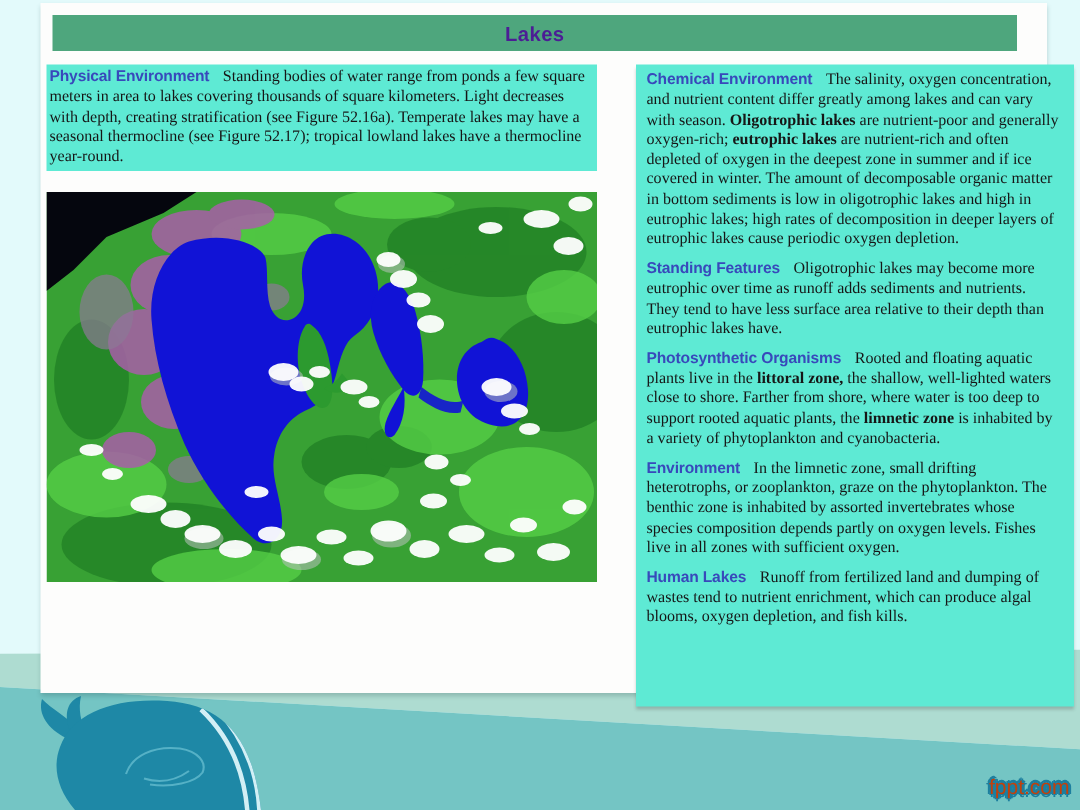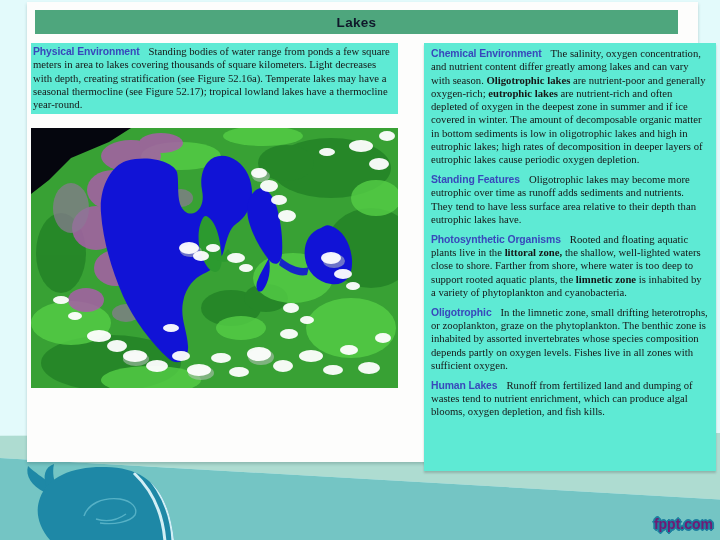--- a/index.html
+++ b/index.html
@@ -14,42 +14,42 @@
   
   .whale{position:absolute;left:22px;top:464px;width:178px;height:76px;}
 
   
   .panel{position:absolute;left:27px;top:2px;width:671px;height:460px;
          background:#fdfdfc;box-shadow:0 2px 3px rgba(40,80,80,.25);}
 
   
   .titlebar{position:absolute;left:35px;top:10px;width:643px;height:24px;
             background:#4ea67d;display:flex;align-items:center;justify-content:center;}
-  .titlebar span{color:#0f172a;font-family:"Liberation Sans",sans-serif;
+  .titlebar span{color:#4c1d95;font-family:"Liberation Sans",sans-serif;
                  font-weight:bold;font-size:13.5px;letter-spacing:.3px;}
 
   
   .excerpt{background:#5eead4;color:#161616;}
   .col-left-text{position:absolute;left:31px;top:43px;width:367px;padding:2px 2px 3px 2px;box-sizing:border-box;}
   .col-right{position:absolute;left:403px;top:43px;width:292px;height:428px;
              padding:4px 8px 6px 7px;box-sizing:border-box;box-shadow:0 2px 2px rgba(60,60,60,.25);margin-left:21px;}
   .para{margin:0 0 6.5px 0;font-size:10.7px;line-height:13.3px;text-align:left;}
   .para:last-child{margin-bottom:0;}
   .para .heading{font-family:"Liberation Sans",sans-serif;font-weight:bold;
                  color:#3849bb;font-size:10.4px;letter-spacing:-0.1px;margin-right:9px;}
   .para .b{font-weight:bold;}
 
   
   .photo{position:absolute;left:31px;top:128px;width:367px;height:260px;}
   .photo svg{display:block;width:100%;height:100%;}
 
   
   .watermark{position:absolute;right:7px;bottom:8px;
-             font-family:"Liberation Sans",sans-serif;font-weight:bold;font-size:14px;
-             color:#701a75;
+             font-family:"Liberation Sans",sans-serif;font-weight:normal;font-size:14px;
+             color:#c2410c;
              text-shadow:-2px 0 0 #1d7f9f,2px 0 0 #1d7f9f,0 -2px 0 #1d7f9f,0 2px 0 #1d7f9f,
                          -1px -1px 0 #1d7f9f,1px -1px 0 #1d7f9f,-1px 1px 0 #1d7f9f,1px 1px 0 #1d7f9f;}
 </style>
 </head>
 <body>
 
 <div class="wave wave-light"></div>
 <div class="wave wave-main"></div>
 
 <div class="whale">
@@ -189,17 +189,17 @@
         <ellipse cx="260" cy="180" rx="8" ry="5"></ellipse>
       <ellipse cx="276" cy="192" rx="7" ry="4"></ellipse>
     </g>
   </svg>
 </div>
 
 <div class="excerpt col-right">
     <p class="para"><span class="heading">Chemical Environment</span><span>The salinity, oxygen concentration, and nutrient content differ greatly among lakes and can vary with season. </span><span class="b">Oligotrophic lakes</span><span> are nutrient-poor and generally oxygen-rich; </span><span class="b">eutrophic lakes</span><span> are nutrient-rich and often depleted of oxygen in the deepest zone in summer and if ice covered in winter. The amount of decomposable organic matter in bottom sediments is low in oligotrophic lakes and high in eutrophic lakes; high rates of decomposition in deeper layers of eutrophic lakes cause periodic oxygen depletion.</span></p>
     <p class="para"><span class="heading">Standing Features</span><span>Oligotrophic lakes may become more eutrophic over time as runoff adds sediments and nutrients. They tend to have less surface area relative to their depth than eutrophic lakes have.</span></p>
     <p class="para"><span class="heading">Photosynthetic Organisms</span><span>Rooted and floating aquatic plants live in the </span><span class="b">littoral zone,</span><span> the shallow, well-lighted waters close to shore. Farther from shore, where water is too deep to support rooted aquatic plants, the </span><span class="b">limnetic zone</span><span> is inhabited by a variety of phytoplankton and cyanobacteria.</span></p>
-    <p class="para"><span class="heading">Oligotrophic</span><span>In the limnetic zone, small drifting heterotrophs, or zooplankton, graze on the phytoplankton. The benthic zone is inhabited by assorted invertebrates whose species composition depends partly on oxygen levels. Fishes live in all zones with sufficient oxygen.</span></p>
+    <p class="para"><span class="heading">Environment</span><span>In the limnetic zone, small drifting heterotrophs, or zooplankton, graze on the phytoplankton. The benthic zone is inhabited by assorted invertebrates whose species composition depends partly on oxygen levels. Fishes live in all zones with sufficient oxygen.</span></p>
     <p class="para"><span class="heading">Human Lakes</span><span>Runoff from fertilized land and dumping of wastes tend to nutrient enrichment, which can produce algal blooms, oxygen depletion, and fish kills.</span></p>
   </div>
 
 <div class="watermark">fppt.com</div>
 
 </body></html>

